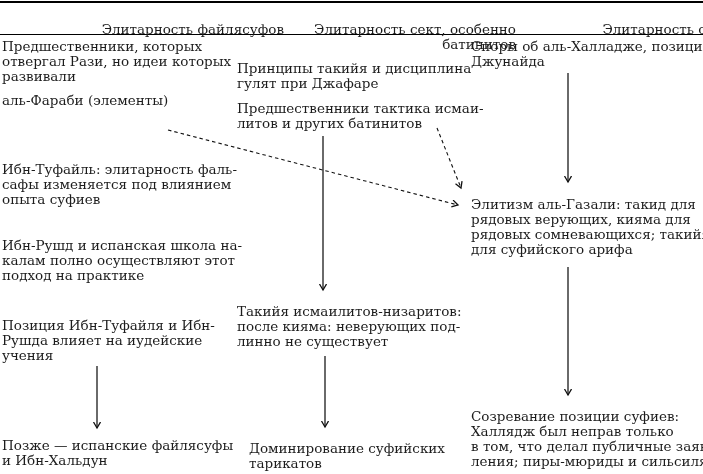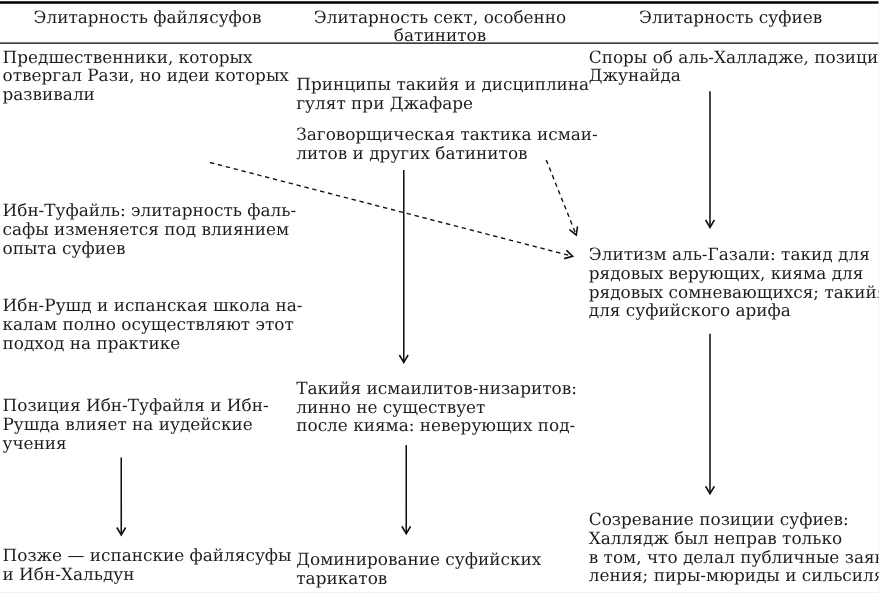--- a/index.html
+++ b/index.html
@@ -3,21 +3,21 @@
 <meta charset="utf-8">
 <style>
   html,body{margin:0;padding:0;background:#e8e8e8;}
   .page{
     position:relative;width:703px;height:474px;background:#ffffff;overflow:hidden;
     font-family:"DejaVu Serif","Liberation Serif",serif;color:#1c1c1c;margin:0 auto;
   }
   .rule{position:absolute;left:0;width:703px;background:#000;}
   .rule.top{top:1px;height:2px;}
   .rule.mid{top:33.5px;height:1.6px;}
-  .hcell{position:absolute;top:7px;text-align:center;font-size:13.5px;line-height:15px;}
+  .hcell{position:absolute;top:22px;text-align:right;font-size:13.5px;line-height:15px;margin-left:48px;}
   .block{position:absolute;font-size:13.5px;line-height:15px;}
   .block div{white-space:nowrap;}
   svg.arrows{position:absolute;left:0;top:0;}
   .arrows line{stroke:#111;stroke-width:1.25;marker-end:url(#ah);}
   .arrows line.dashed{stroke-dasharray:3.5 3;stroke-width:1.1;}
 </style>
 </head>
 <body>
 
 <div class="page">
@@ -45,20 +45,23 @@
     <line x1="568" y1="267" x2="568" y2="395"></line>
     <line class="dashed" x1="168" y1="130" x2="458" y2="205"></line>
     <line class="dashed" x1="437" y1="128" x2="461" y2="188"></line>
   </svg>
 
   <div class="block" style="left:2px;top:39px;width:233px">
       <div>Предшественники, которых</div>
       <div>отвергал Рази, но идеи которых</div>
       <div>развивали</div>
     </div>
+  <div class="block" style="left:2px;top:93px;width:233px">
+      <div>аль-Фараби (элементы)</div>
+    </div>
   <div class="block" style="left:2px;top:162px;width:233px">
       <div>Ибн-Туфайль: элитарность фаль-</div>
       <div>сафы изменяется под влиянием</div>
       <div>опыта суфиев</div>
     </div>
   <div class="block" style="left:2px;top:238px;width:233px">
       <div>Ибн-Рушд и испанская школа на-</div>
       <div>калам полно осуществляют этот</div>
       <div>подход на практике</div>
     </div>
@@ -70,29 +73,29 @@
   <div class="block" style="left:2px;top:438px;width:233px">
       <div>Позже — испанские файлясуфы</div>
       <div>и Ибн-Хальдун</div>
     </div>
 
   <div class="block" style="left:237px;top:61px;width:233px">
       <div>Принципы такийя и дисциплина</div>
       <div>гулят при Джафаре</div>
     </div>
   <div class="block" style="left:237px;top:101px;width:233px">
-      <div>Заговорщическая тактика исмаи-</div>
+      <div>Предшественники тактика исмаи-</div>
       <div>литов и других батинитов</div>
     </div>
   <div class="block" style="left:237px;top:304px;width:233px">
       <div>Такийя исмаилитов-низаритов:</div>
+      <div>после кияма: неверующих под-</div>
       <div>линно не существует</div>
-      <div>после кияма: неверующих под-</div>
     </div>
-  <div class="block" style="left:237px;top:441px;width:233px">
+  <div class="block" style="left:249px;top:441px;width:233px">
       <div>Доминирование суфийских</div>
       <div>тарикатов</div>
     </div>
 
   <div class="block" style="left:471px;top:39px;width:232px">
       <div>Споры об аль-Халладже, позиция</div>
       <div>Джунайда</div>
     </div>
   <div class="block" style="left:471px;top:197px;width:232px">
       <div>Элитизм аль-Газали: такид для</div>

